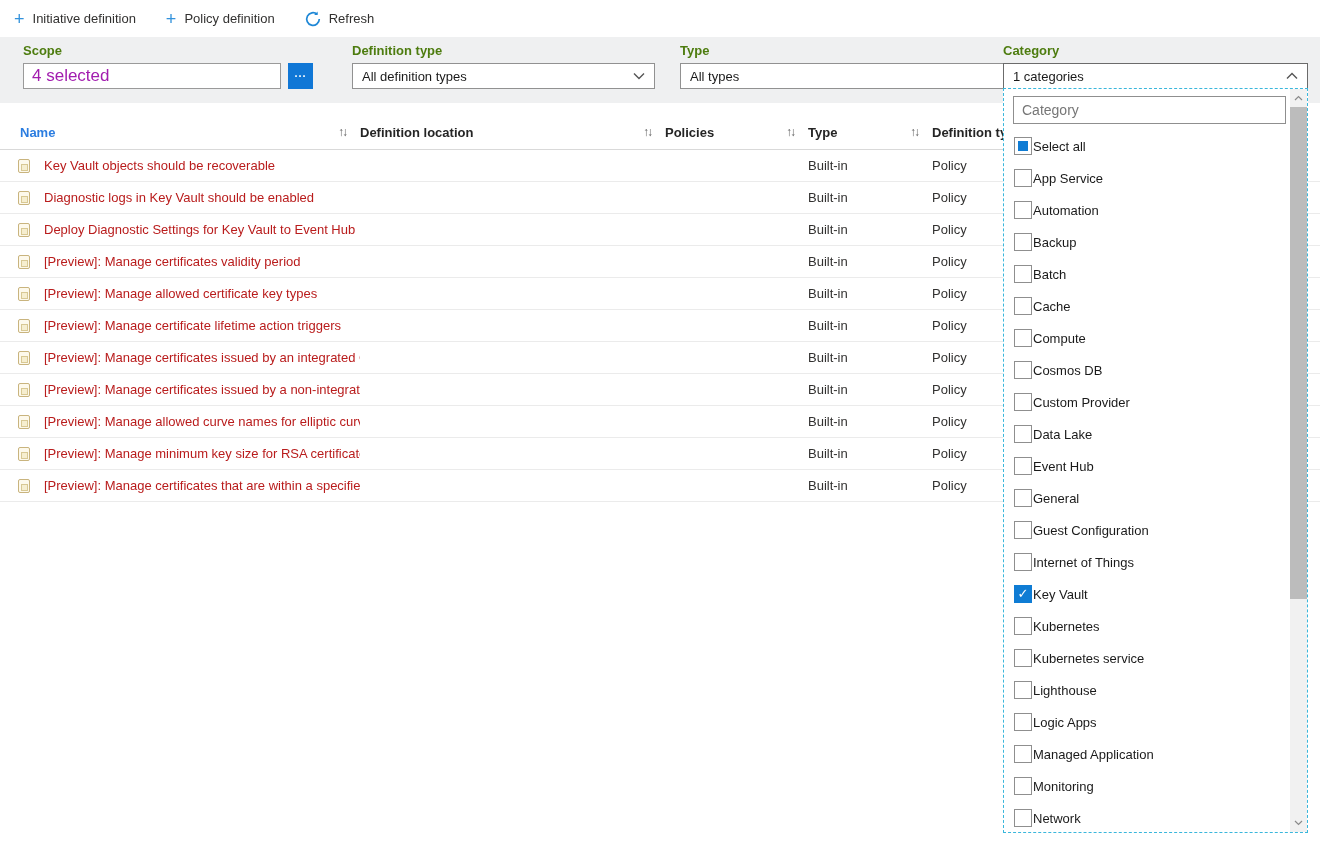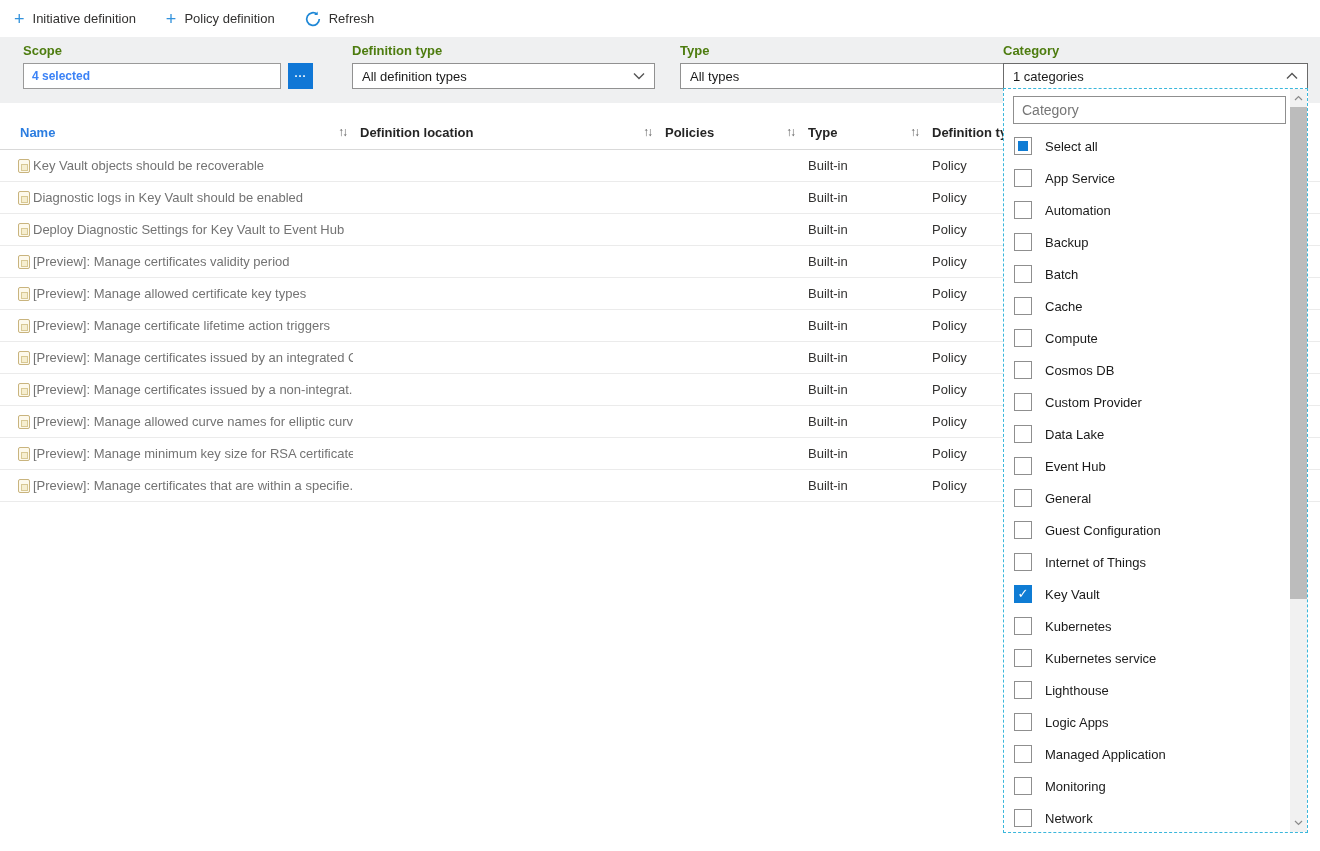--- a/index.html
+++ b/index.html
@@ -29,22 +29,22 @@
     position: absolute; top: 37px; left: 0; width: 1320px; height: 66px;
     background: #eff0f1;
   }
   .fgroup { position: absolute; top: 0; }
   .flabel { position: absolute; top: 6px; left: 0; font-weight: bold; color: #4d7c0f; white-space: nowrap; }
   .fcontrol { position: absolute; top: 26px; height: 26px; background: #fff;
     border: 1px solid #919191; display: flex; align-items: center;
     justify-content: space-between; padding: 0 9px; cursor: pointer; }
   .ftext { color: #1a1a1a; white-space: nowrap; }
   .scope-input { width: 258px; border: 1px solid #9a9a9a; height: 26px;
-    padding: 0 8px; font-family: inherit; font-size: 12px; color: #3b82f6;
-    position: absolute; top: 26px; left: 0; background:#fff;font-weight:bold; }
+    padding: 0 8px; font-family: inherit; font-size: 17px; color: #a21caf;
+    position: absolute; top: 26px; left: 0; background:#fff; }
   .more-btn { position: absolute; top: 26px; left: 265px; width: 25px; height: 26px;
     background: #1077d6; color: #fff; border: none; font-size: 11px; font-weight: bold;
     letter-spacing: 1px; cursor: pointer; line-height: 10px; padding-bottom: 6px; }
   .chev { flex: 0 0 auto; }
   
   .thead {
     position: absolute; top: 115px; left: 0; width: 1184px; height: 35px;
     display: flex; align-items: center; border-bottom: 1px solid #d9d9d9;
     font-weight: bold; color: #252525;
   }
@@ -60,36 +60,36 @@
   .trow { display: flex; align-items: center; height: 32px; border-bottom: 1px solid #ebebeb; }
   .c-name { width: 360px; display: flex; align-items: center; padding-left: 18px; }
   .c-defloc { width: 305px; }
   .c-policies { width: 143px; }
   .c-type { width: 124px; color: #323130; }
   .c-deftype { flex: 1; color: #323130; }
   .doc-icon { width: 12px; height: 14px; border: 1px solid #c9b47e; background: #fdf9ec;
     border-radius: 2px; position: relative; flex: 0 0 auto; }
   .doc-icon::after { content: ""; position: absolute; left: 2px; top: 4px; width: 5px; height: 5px;
     border: 1px solid #d8c894; background: #f6eecf; }
-  .rowlink { margin-left: 3px; color: #737373; text-decoration: none; white-space: nowrap;
+  .rowlink { margin-left: 14px; color: #b91c1c; text-decoration: none; white-space: nowrap;
     overflow: hidden; max-width: 320px; cursor: pointer; }
   
   .panel {
     position: absolute; left: 1003px; top: 88px; width: 305px; height: 745px;
     background: #ffffff; border: 1px dashed #3ab7dc; z-index: 10;
   }
   .panel-search {
     position: absolute; left: 9px; top: 7px; width: 273px; height: 28px;
     border: 1px solid #8f8f8f; padding: 0 8px; font-family: inherit; font-size: 14px;
     color: #1a1a1a; background: #fff;
   }
   .panel-search::placeholder { color: #767676; opacity: 1; }
   .dlist { position: absolute; top: 41px; left: 0; right: 17px; }
   .ditem { height: 32px; display: flex; align-items: center; padding-left: 10px;
-    gap: 13px; cursor: pointer; }
+    gap: 1px; cursor: pointer; }
   .cb { width: 18px; height: 18px; border: 1px solid #8f8f8f; background: #fff;
     position: relative; flex: 0 0 auto; }
   .cb.indeterminate::after { content: ""; position: absolute; left: 3px; top: 3px;
     right: 3px; bottom: 3px; background: #0f7cd4; }
   .cb.checked { background: #0f7cd4; border-color: #0f7cd4; }
   .cb.checked::after { content: "\2713"; position: absolute; left: 0; top: 0; width: 16px;
     height: 16px; color: #fff; font-size: 13px; line-height: 16px; text-align: center; }
   .dlabel { color: #1a1a1a; white-space: nowrap; }
   
   .sbar { position: absolute; top: 0; right: 0; bottom: 0; width: 17px; background: #f1f1f1; }

